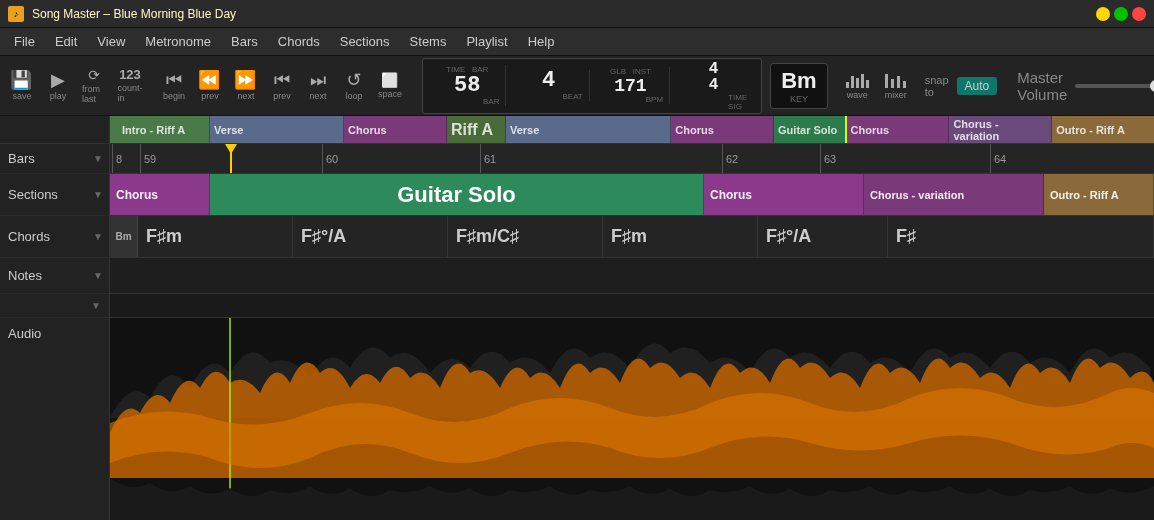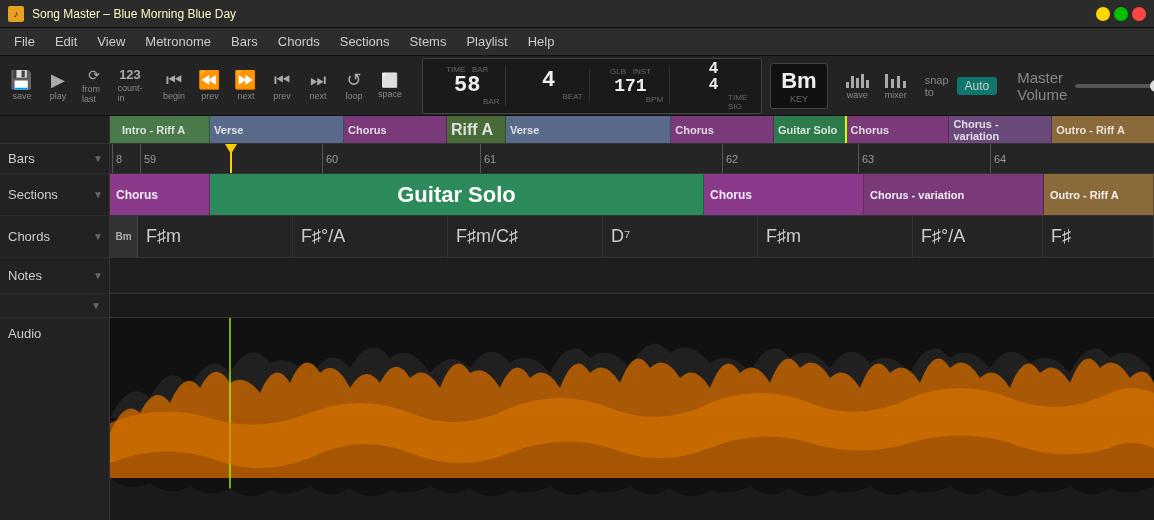--- a/index.html
+++ b/index.html
@@ -76,21 +76,21 @@
     #playhead-marker { position: absolute; top: 0; bottom: 0; left: 120px; width: 2px; background: #ffcc00; z-index: 10; }
     #playhead-diamond { width: 0; height: 0; border-left: 6px solid transparent; border-right: 6px solid transparent; border-top: 10px solid #ffcc00; position: absolute; top: 0; left: -5px; }
 
     
     #sections-row { height: 42px; background: #1a1a1a; border-bottom: 1px solid #333; position: relative; overflow: hidden; display: flex; align-items: stretch; }
     .section-block { display: flex; align-items: center; padding: 0 6px; font-size: 12px; font-weight: bold; color: rgba(255,255,255,0.9); border-right: 1px solid rgba(0,0,0,0.3); overflow: hidden; white-space: nowrap; cursor: pointer; }
 
     
     #chords-row { height: 42px; background: #242424; border-bottom: 1px solid #333; display: flex; align-items: stretch; overflow: hidden; }
     .key-indicator { width: 28px; min-width: 28px; background: #333; display: flex; align-items: center; justify-content: center; font-size: 10px; color: #aaa; font-weight: bold; border-right: 1px solid #444; }
-    .chord-block { display: flex; align-items: center; padding: 0 8px; font-size: 18px; font-weight: normal; color: #ccc; border-right: 1px solid #333; overflow: hidden; white-space: nowrap; cursor: pointer; }
+    .chord-block { display: flex; align-items: center; padding: 0 8px; font-size: 18px; font-weight: bold; color: #ccc; border-right: 1px solid #333; overflow: hidden; white-space: nowrap; cursor: pointer; }
 
     
     #notes-row { height: 36px; background: #1e1e1e; border-bottom: 1px solid #333; }
 
     
     #audio-row { flex: 1; background: #111; position: relative; overflow: hidden; }
 
     
     .waveform-container { width: 100%; height: 100%; background: #111; position: relative; overflow: hidden; }
   </style>
@@ -314,21 +314,21 @@
           </div>
         <div class="bar-marker" style="left:212px;">
             <span>60</span>
           </div>
         <div class="bar-marker" style="left:370px;">
             <span>61</span>
           </div>
         <div class="bar-marker" style="left:564px;margin-left:48px;">
             <span>62</span>
           </div>
-        <div class="bar-marker" style="left:748px;">
+        <div class="bar-marker" style="left:710px;">
             <span>63</span>
           </div>
         <div class="bar-marker" style="left:880px;">
             <span>64</span>
           </div>
       </div>
     </div>
 
     <div id="sections-row">
       <div class="section-block" style="background:#8b3a8b; width:100px;">Chorus</div>
@@ -336,21 +336,20 @@
       <div class="section-block" style="background:#8b3a8b; width:160px;">Chorus</div>
       <div class="section-block" style="background:#7a3a7a; width:180px; font-size:11px;">Chorus - variation</div>
       <div class="section-block" style="background:#8a6a3a; width:110px; font-size:11px;">Outro - Riff A</div>
     </div>
 
     <div id="chords-row">
       <div class="key-indicator">Bm</div>
       <div class="chord-block" style="width:155px;">F♯m</div>
       <div class="chord-block" style="width:155px;">F♯°/A</div>
       <div class="chord-block" style="width:155px;">F♯m/C♯</div>
-      <div class="chord-block" style="width:155px;">D⁷</div>
       <div class="chord-block" style="width:155px;">F♯m</div>
       <div class="chord-block" style="width:130px;">F♯°/A</div>
       <div class="chord-block" style="flex:1;">F♯</div>
     </div>
 
     <div id="notes-row">
     </div>
 
     <div style="height:24px; background:#1a1a1a; border-bottom:1px solid #333;">
     </div>

